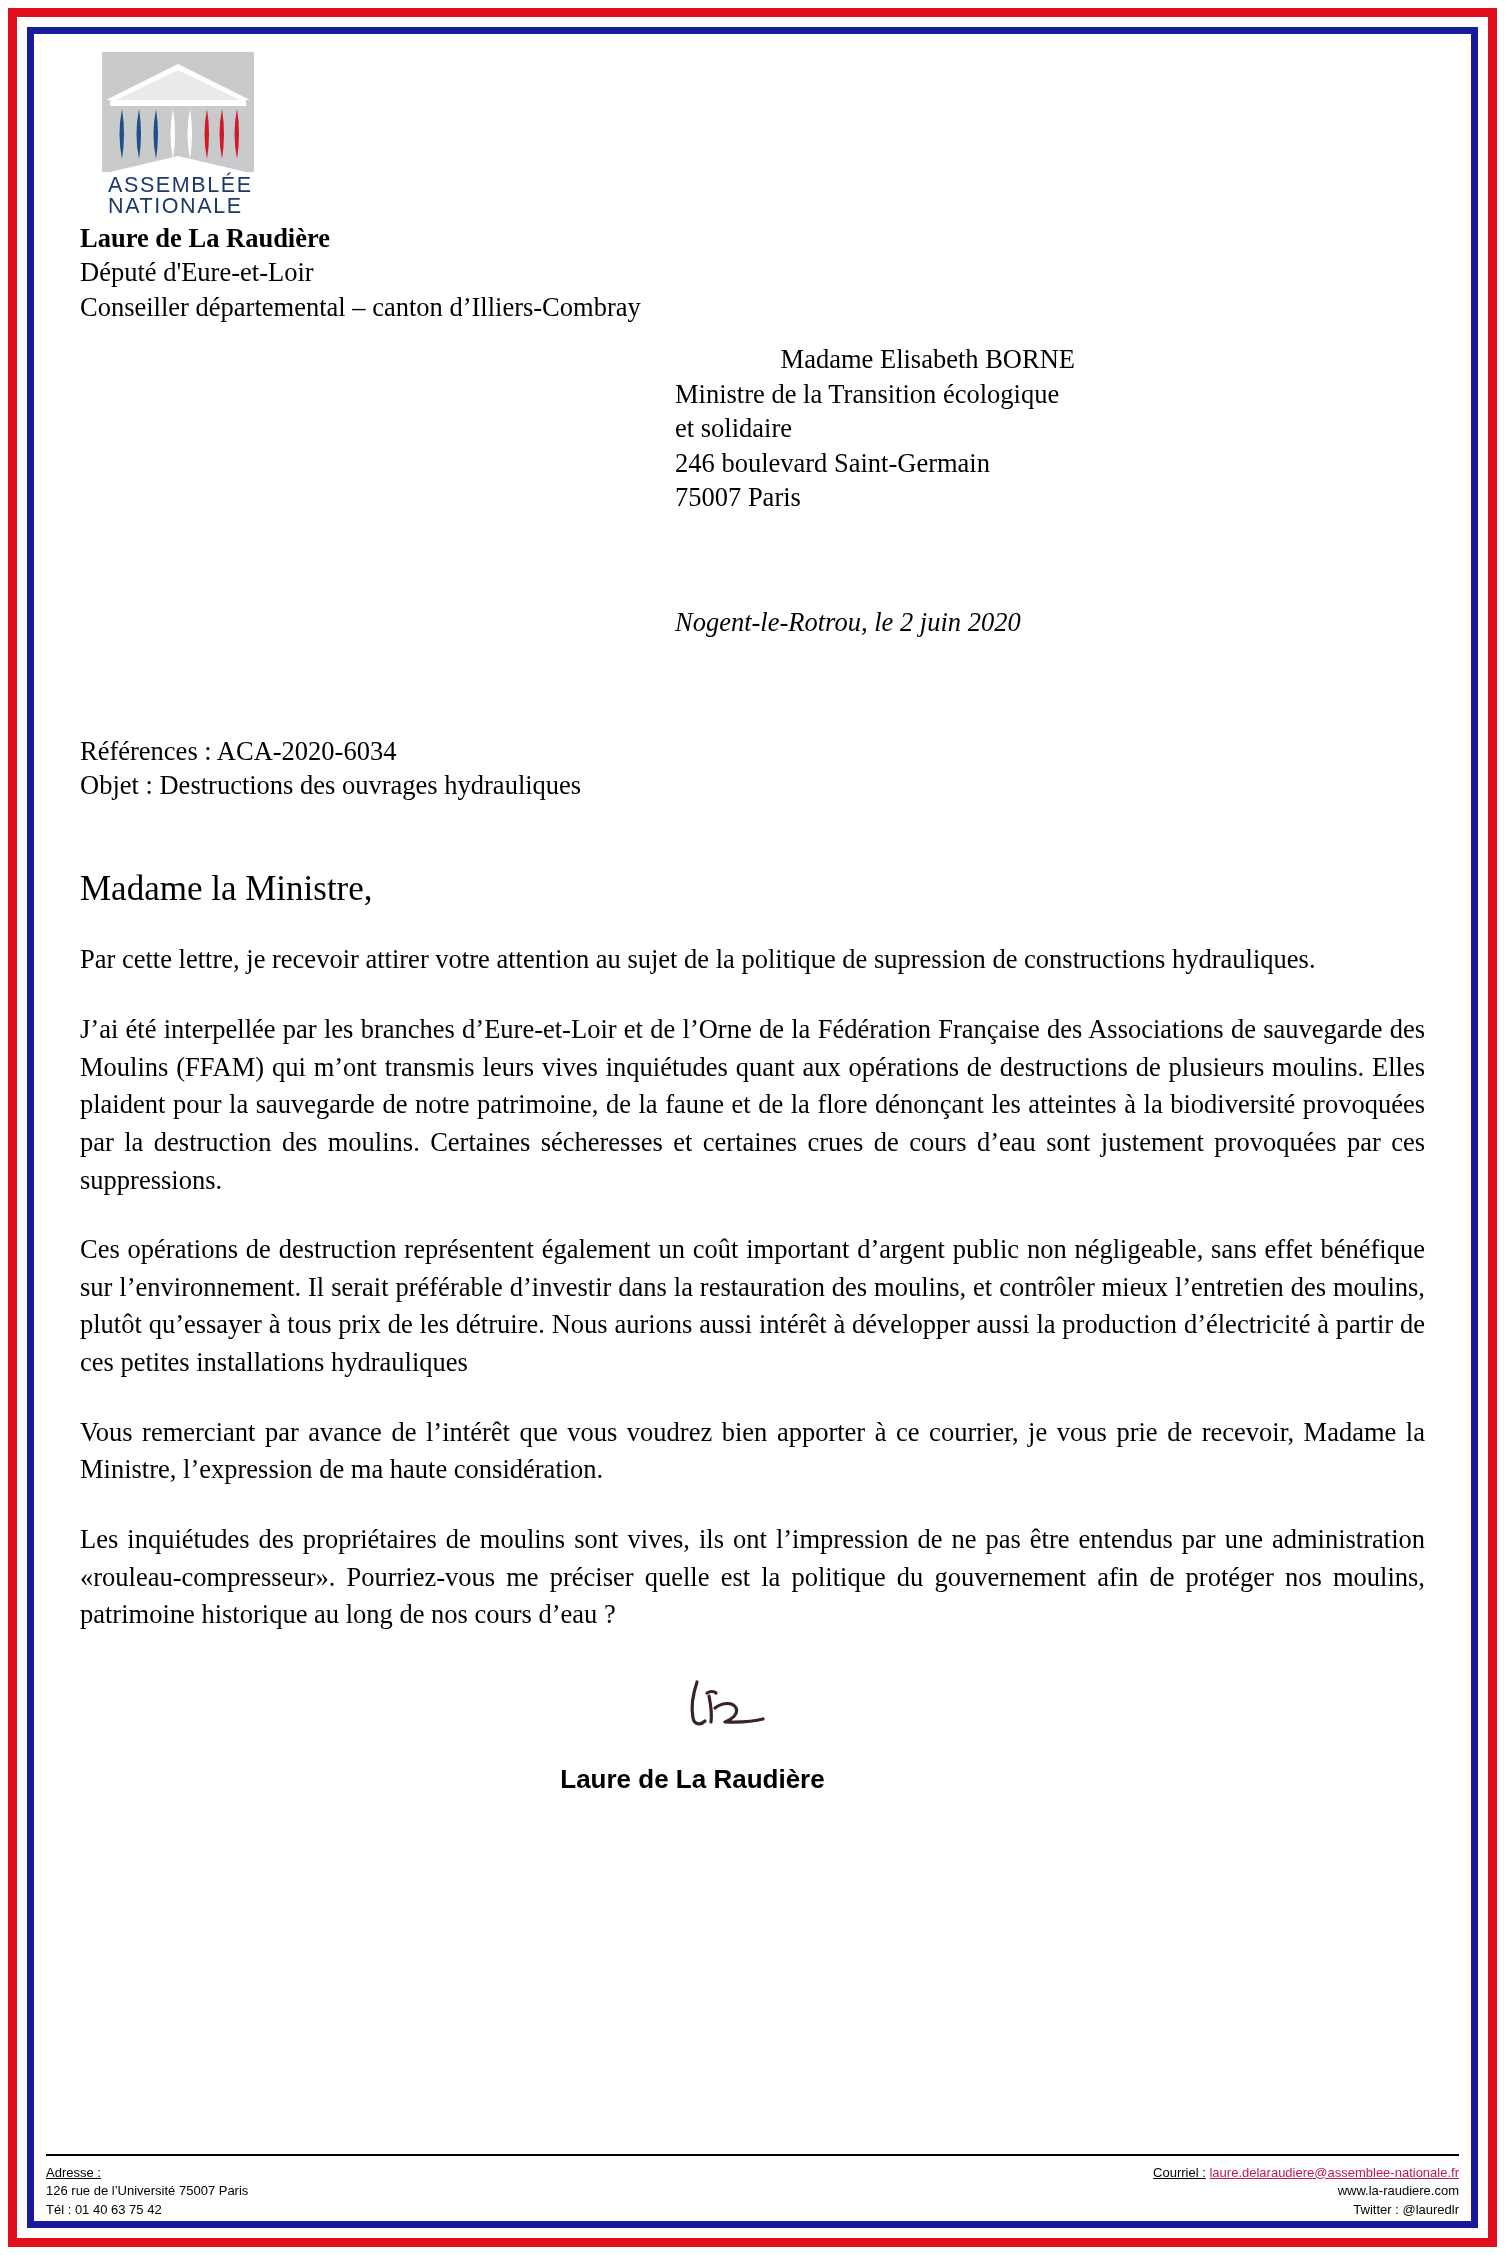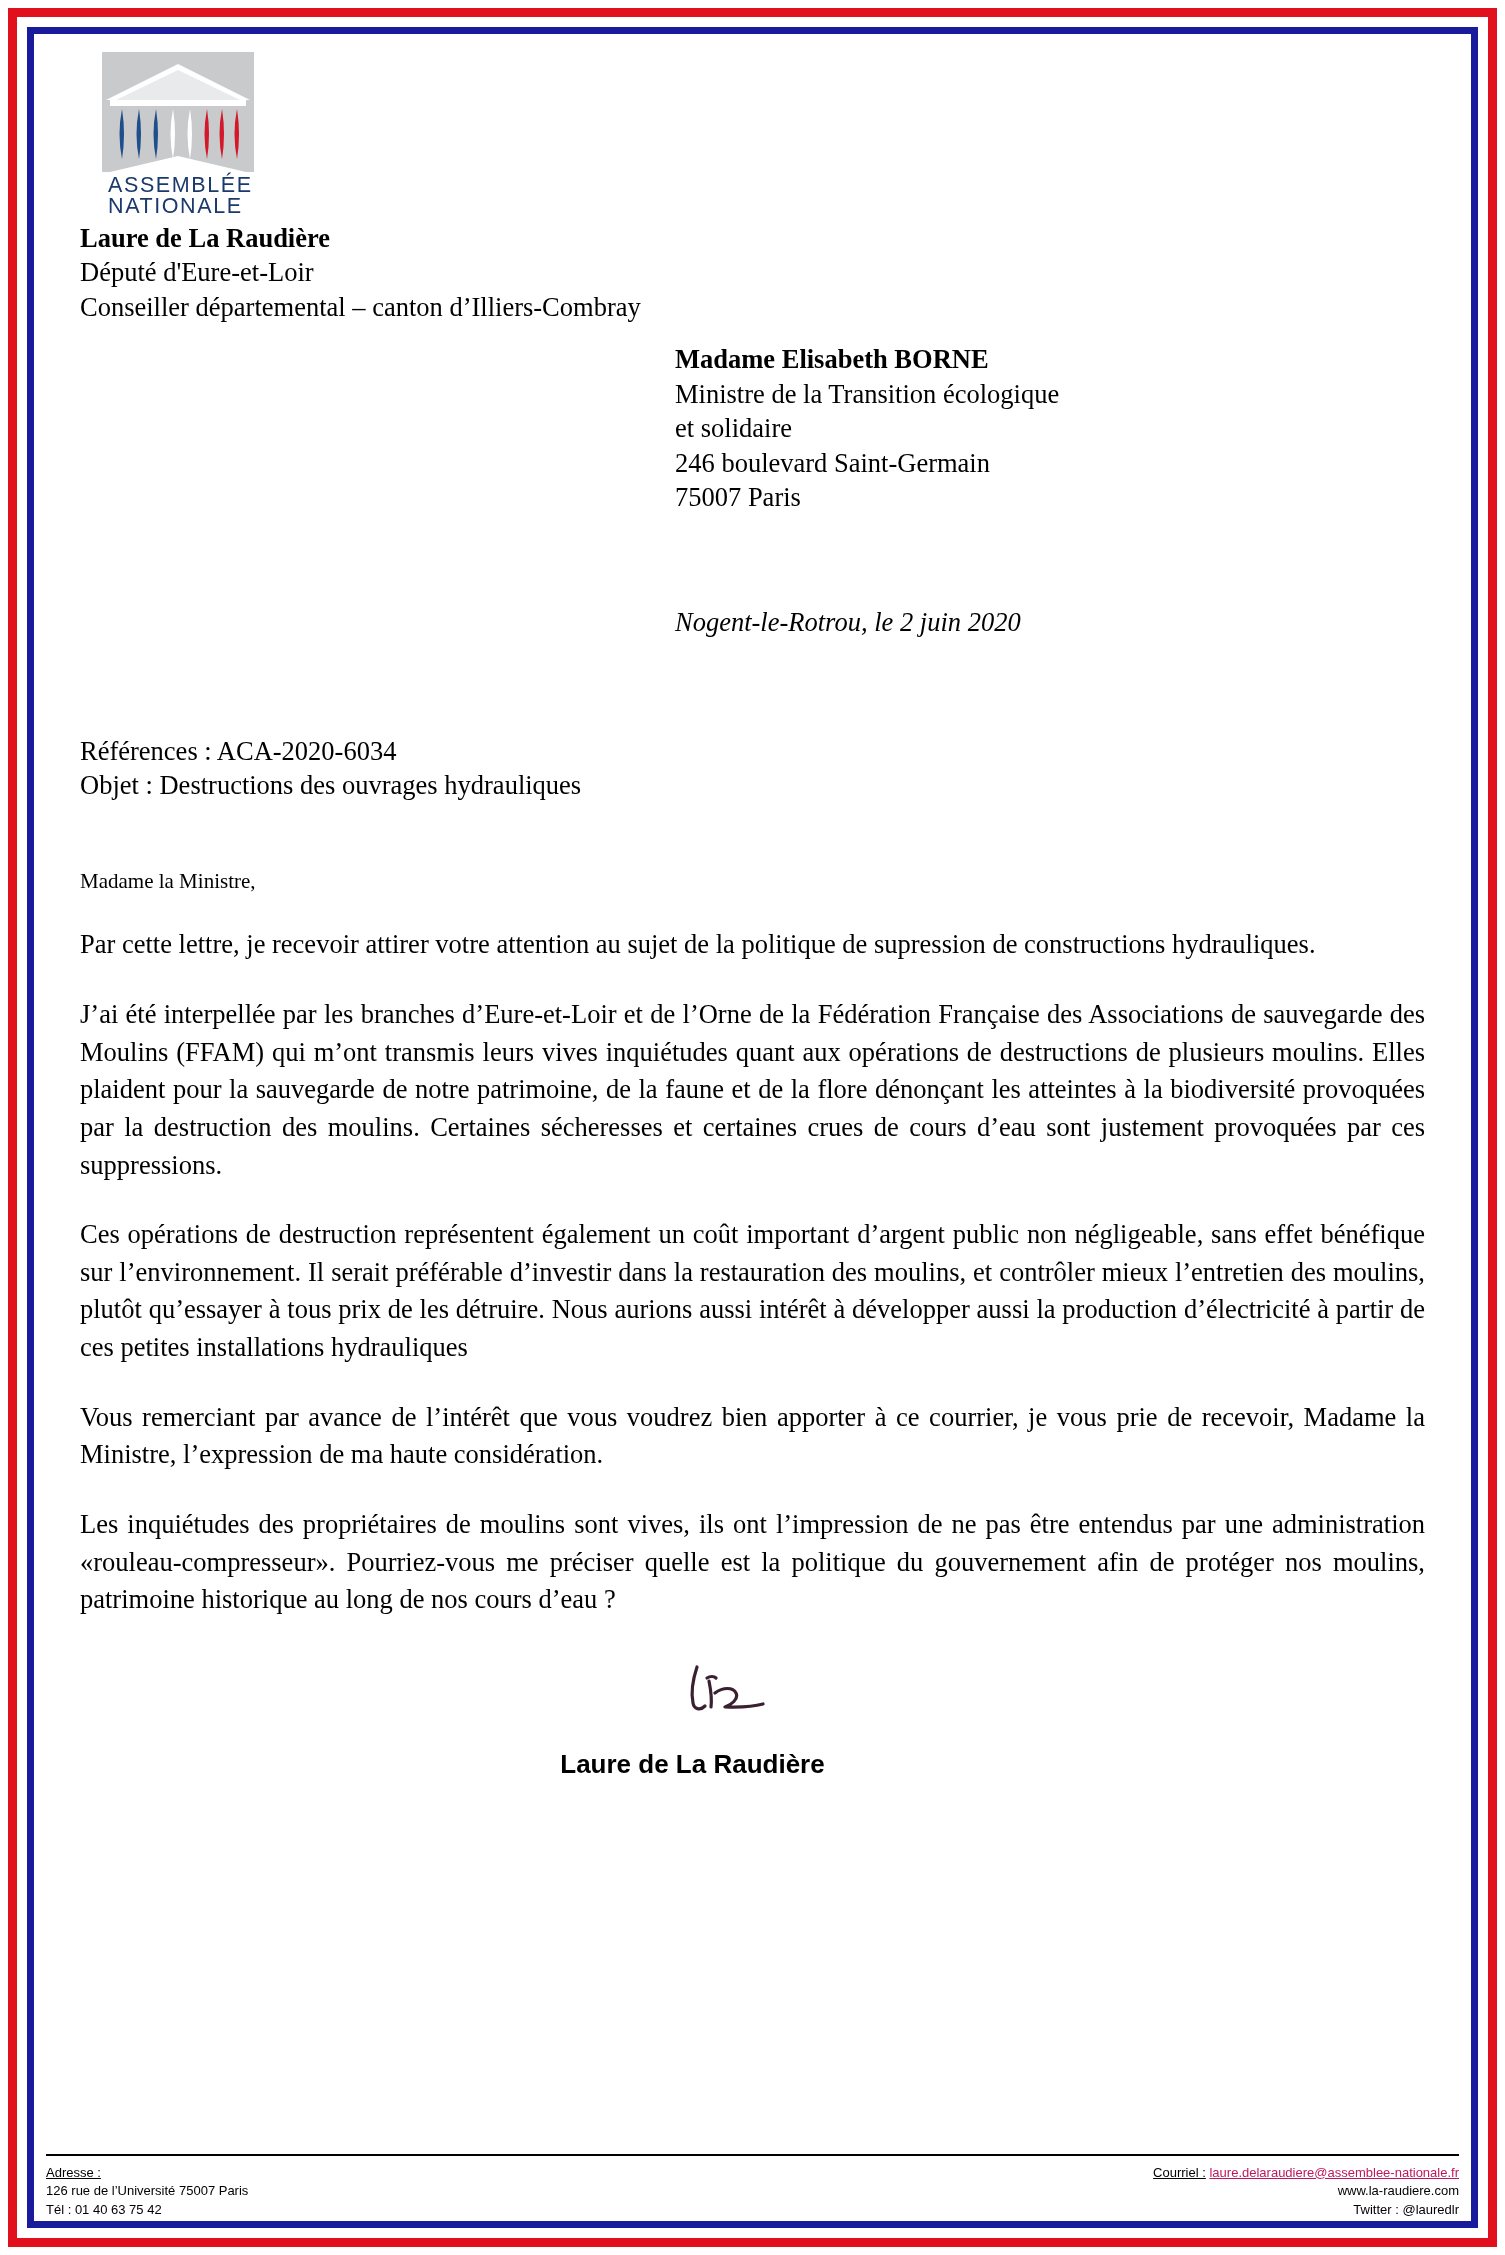--- a/index.html
+++ b/index.html
@@ -68,41 +68,41 @@
   }
 
   
   .recipient {
     margin-left: 595px;
     margin-top: 18px;
     width: 400px;
     font-size: 26.5px;
     line-height: 1.30;
   }
-  .recipient .rname { font-weight: bold; }
+  .recipient .rname { font-weight: normal; text-align: right; }
 
   
   .date-line {
     margin-left: 595px;
     margin-top: 92px;
     font-style: italic;
     font-size: 26.5px;
   }
 
   
   .refs {
     margin-top: 96px;
     font-size: 26.5px;
     line-height: 1.32;
   }
 
   
   .salutation {
     margin-top: 66px;
-    font-size: 21px;
+    font-size: 35px;
   }
   .body-text { margin-top: 0; }
   .para {
     margin-top: 32px;
     font-size: 26.5px;
     line-height: 1.42;
     text-align: justify;
   }
 
   

